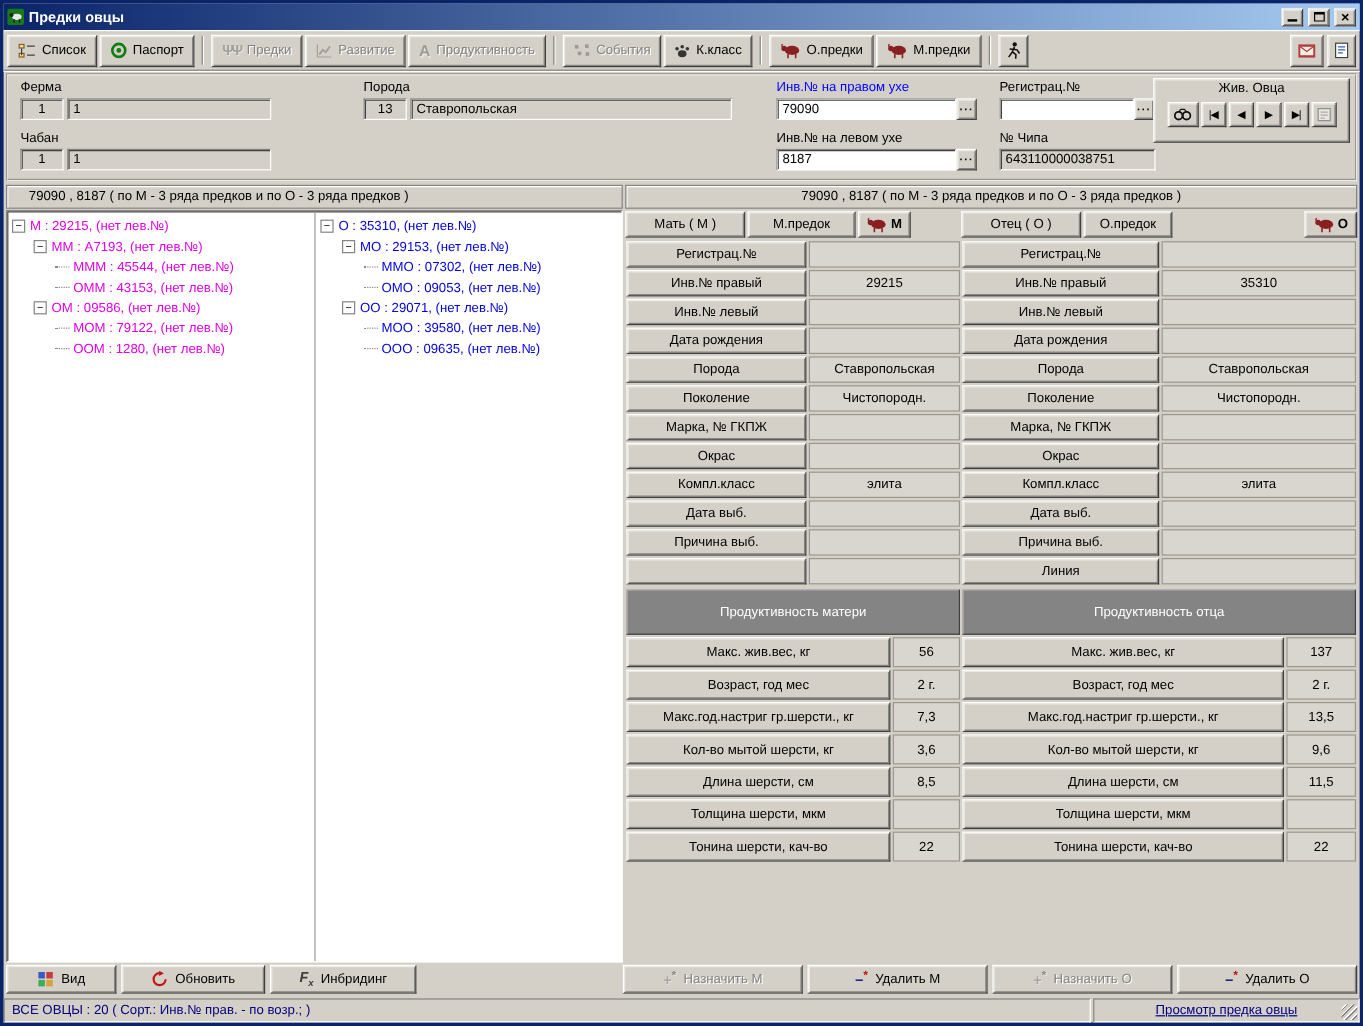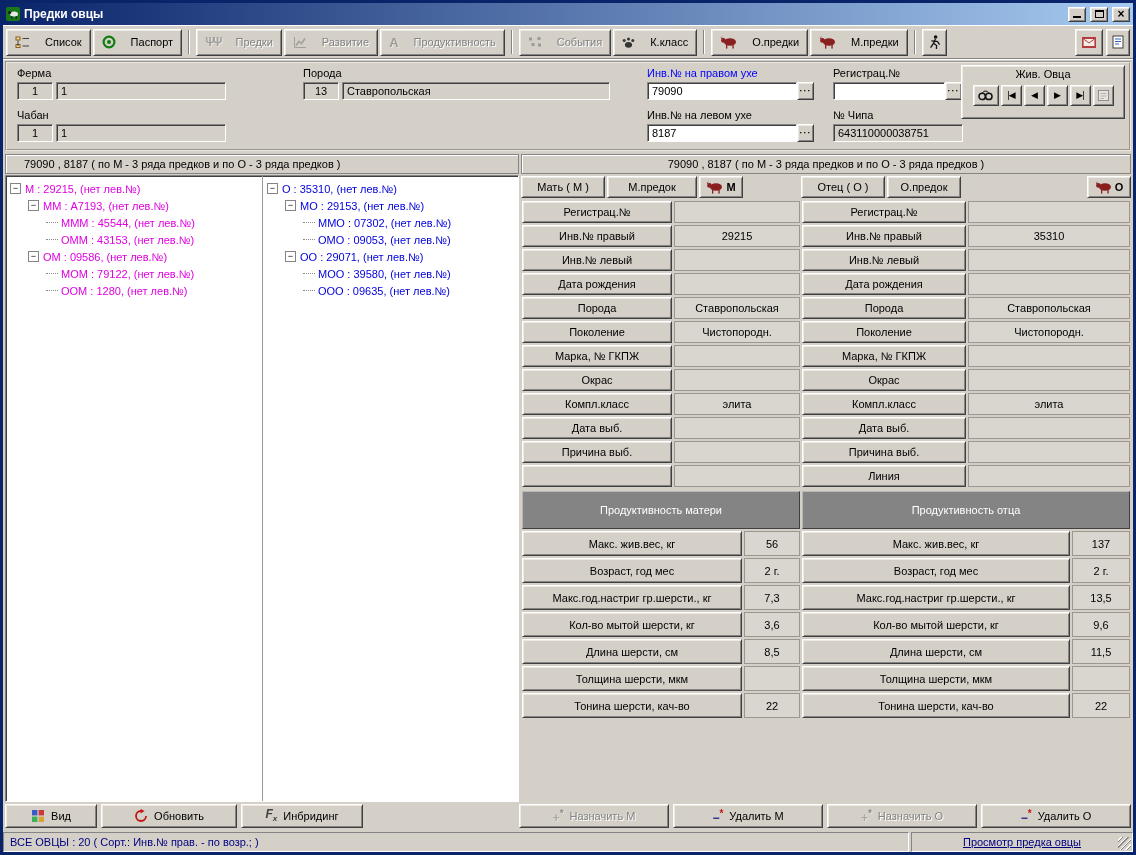--- a/index.html
+++ b/index.html
@@ -26,21 +26,21 @@
              background:#d4d0c8; border:1px solid; border-color:#fff #404040 #404040 #fff;
              box-shadow: inset 1px 1px 0 #ece9e2, inset -1px -1px 0 #848484; }
   .wg-min { display:inline-block; width:8px; height:8px; border-bottom:2px solid #000; }
   .wg-max { display:inline-block; width:9px; height:8px; border:1px solid #000; border-top-width:2px; }
   .wg-close { font-weight:bold; font-size:12px; line-height:10px; }
 
   
   .toolbar { flex:0 0 34px; display:flex; align-items:center; padding:2px 3px;
              border-top:1px solid #fff; border-bottom:1px solid #848484; box-shadow:0 1px 0 #fff; }
   .tb-main { display:flex; align-items:center; gap:2px; }
-  .tbtn { height:27px; display:inline-flex; align-items:center; gap:15px; padding:0 8px; white-space:nowrap; }
+  .tbtn { height:27px; display:inline-flex; align-items:center; gap:5px; padding:0 8px; white-space:nowrap; }
   .tbtn.icon-only { padding:0 5px; }
   .tb-sep { width:2px; height:24px; margin:0 4px; border-left:1px solid #848484; border-right:1px solid #fff; }
   .tb-spacer { flex:1; }
   .tb-right { display:flex; gap:3px; }
 
   
   .header-band { flex:0 0 90px; margin:2px 2px 1px; border:2px groove #ece9e2; position:relative; }
   .hfield { position:absolute; }
   .hlabel { height:13px; margin-bottom:2px; white-space:nowrap; }
   .hlabel.link { color:var(--link,#0000ff); }
@@ -78,21 +78,21 @@
   .tree-m .tlabel { color:var(--tree-m,#e000e0); }
   .tree-o .tlabel { color:var(--tree-o,#0000dd); }
 
   
   .detail-header { flex:0 0 26px; display:flex; padding:2px 0 1px; }
   .dh-half { display:flex; gap:2px; }
   .dh-m { width:280px; }
   .dh-o { flex:1; }
   .dh-btn { height:22px; display:flex; align-items:center; justify-content:center; gap:3px; white-space:nowrap; }
   .dh-btn b { font-size:11px; }
-  .w108{width:84px} .w90{width:90px} .w74{width:74px} .w44{width:44px}
+  .w108{width:100px} .w90{width:90px} .w74{width:74px} .w44{width:44px}
   .dh-spacer { flex:1; }
   .detail-body { flex:1; display:flex; min-height:0; overflow:hidden; }
   .half { display:flex; flex-direction:column; }
   .half-m { width:280px; }
   .half-o { flex:1; min-width:0; }
   .ped-grid { display:grid; grid-auto-rows:24px; }
   .half-m .ped-grid { grid-template-columns:152px 1fr; }
   .half-o .ped-grid { grid-template-columns:166px 1fr; }
   .prod-grid { display:grid; grid-auto-rows:27px; }
   .half-m .prod-grid { grid-template-columns:222px 1fr; }
@@ -102,21 +102,21 @@
                 display:flex; align-items:center; justify-content:center; white-space:nowrap; overflow:hidden; }
   .prod-header { height:38px; margin:3px 1px 1px; background:#848484; color:#fff;
                  border:1px solid; border-color:#b8b8b8 #404040 #404040 #b8b8b8;
                  display:flex; align-items:center; justify-content:center; }
 
   
   .bottom-bar { flex:0 0 28px; display:flex; align-items:center; gap:4px; padding:2px 2px; }
   .bbtn { height:24px; display:inline-flex; align-items:center; justify-content:center; gap:6px; white-space:nowrap; }
   .bb-left { display:flex; gap:4px; }
   .bb-left .bbtn:nth-child(1){ width:92px; }
-  .bb-left .bbtn:nth-child(2){ width:136px; }
+  .bb-left .bbtn:nth-child(2){ width:120px; }
   .bb-left .bbtn:nth-child(3){ width:122px; }
   .bb-spacer { flex:1; }
   .bb-right { width:612px; display:flex; gap:4px; }
   .bb-right .bbtn { flex:1; }
 
   
   .statusbar { flex:0 0 22px; display:flex; gap:2px; padding-top:2px; }
   .sb-cell { height:20px; border:1px solid; border-color:#848484 #fff #fff #848484;
              display:flex; align-items:center; padding:0 6px; color:var(--status,#000080); white-space:nowrap; }
   .sb-left { flex:1; }

